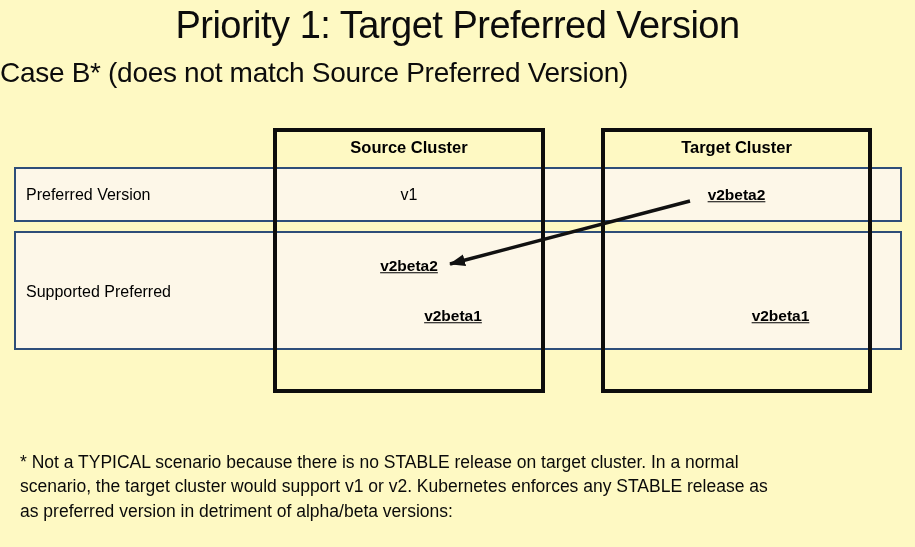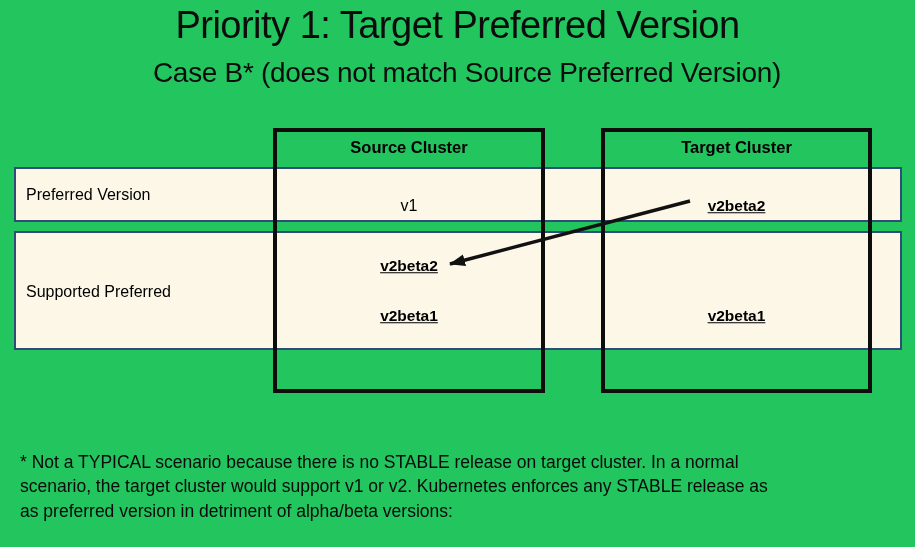--- a/index.html
+++ b/index.html
@@ -1,31 +1,31 @@
 <!DOCTYPE html>
 <html style="--band-fill: #FDF7E8; --band-border: #2E4E79; --box-border: #0D0D0D; --arrow: #111111; --text: #000000;"><head>
 <meta charset="utf-8">
 <style>
   html,body{margin:0;padding:0;background:#fff;}
   .slide{
     position:relative;
     width:915px;height:547px;
-    background:#22c55e;
+    background:#fef9c3;
     font-family:"Liberation Sans","DejaVu Sans",sans-serif;
     color:var(--text,#000);
     overflow:hidden;
   }
   .title{
     position:absolute;top:4px;left:0;width:915px;
     text-align:center;font-size:38px;font-weight:400;
     letter-spacing:-0.5px;color:#0c0c0c;
   }
   .subtitle{
     position:absolute;top:57px;left:0;width:781px;
-    text-align:right;font-size:28px;font-weight:400;
+    text-align:left;font-size:28px;font-weight:400;
     letter-spacing:-0.3px;color:#0c0c0c;
   }
   .band{
     position:absolute;left:14px;width:888px;
     background:var(--band-fill,#FDF7E8);
     border:2px solid var(--band-border,#2E4E79);
     box-sizing:border-box;
     z-index:1;
   }
   .band.preferred{top:167px;height:55px;}
@@ -49,23 +49,23 @@
   }
   .col-header.source{left:273px;width:272px;top:147px;}
   .col-header.target{left:601px;width:271px;top:147px;}
   .row-label{left:26px;}
   .row-label.preferred{top:195px;}
   .row-label.supported{top:292px;}
   .val{text-align:center;}
   .val.bold{font-weight:700;font-size:15.5px;text-decoration:underline;}
   .src-col{left:273px;width:272px;}
   .tgt-col{left:601px;width:271px;}
-  .y-pref{top:206px;}
+  .y-pref{top:195px;}
   .y-sup1{top:266px;}
-  .y-sup2{top:316px;}
+  .y-sup2{top:316px;padding-left:44px;}
   .arrow-layer{
     position:absolute;left:0;top:0;width:915px;height:547px;
     z-index:3;pointer-events:none;
   }
   .footnote{
     position:absolute;left:20px;top:425px;width:875px;
     font-size:17.5px;line-height:24.5px;color:#0a0a0a;
     white-space:pre-line;z-index:1;
   }
 </style>

